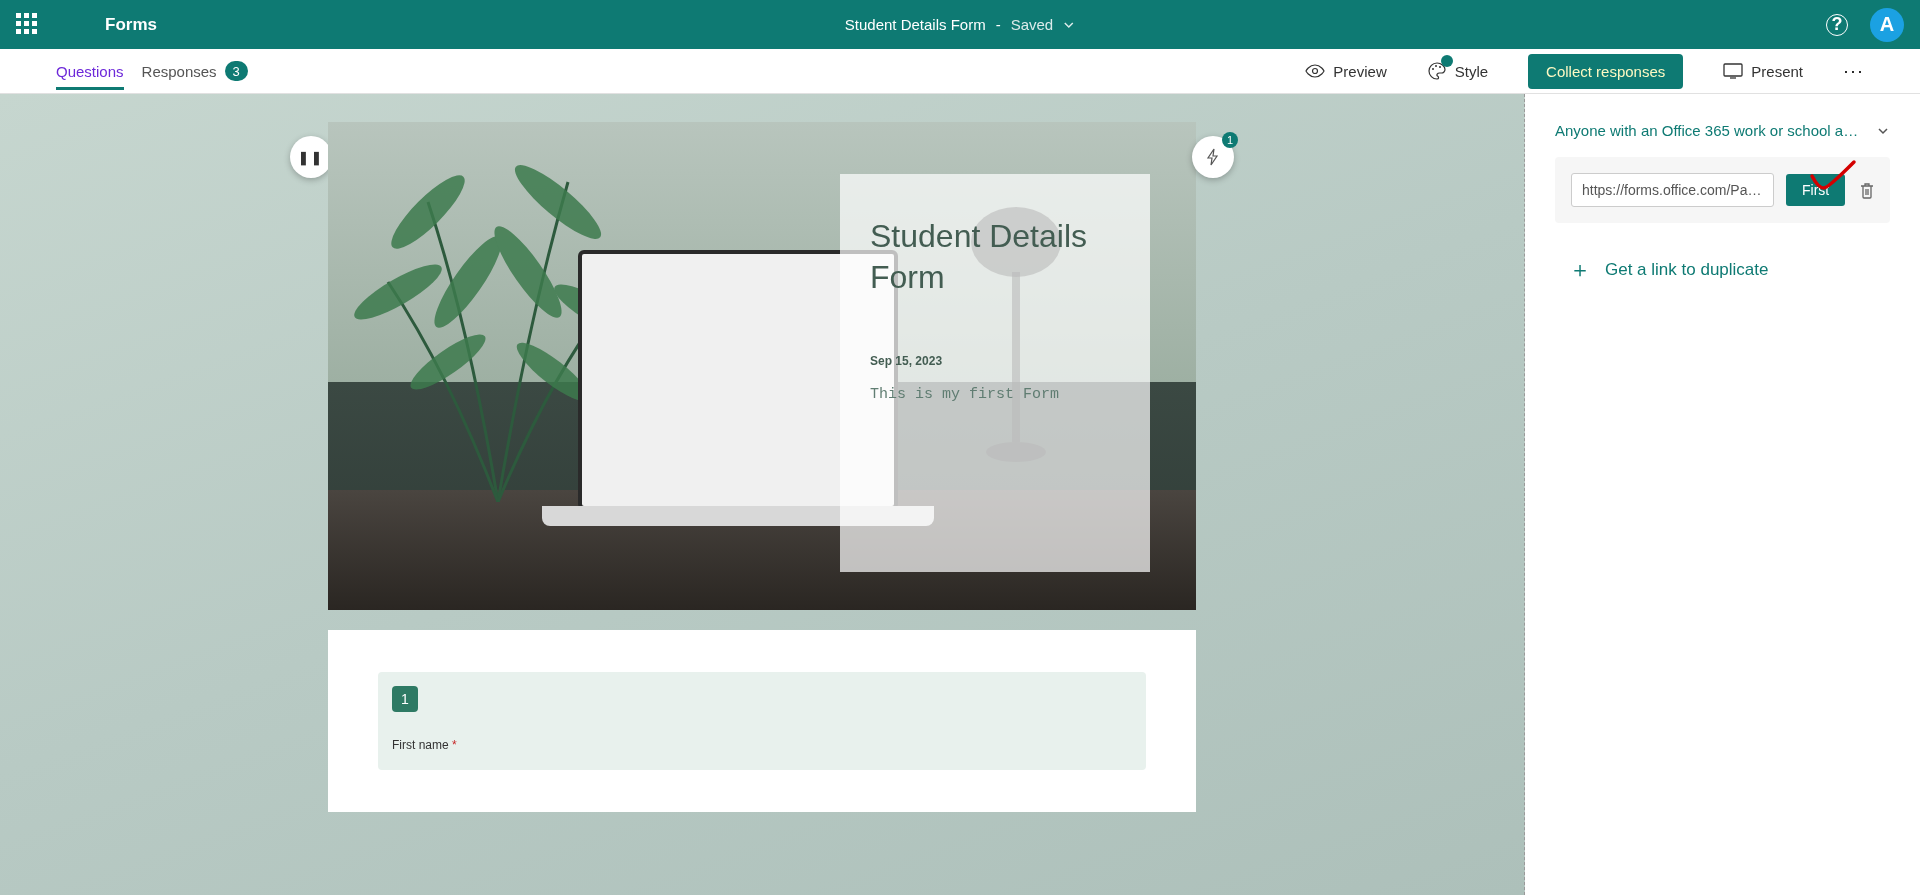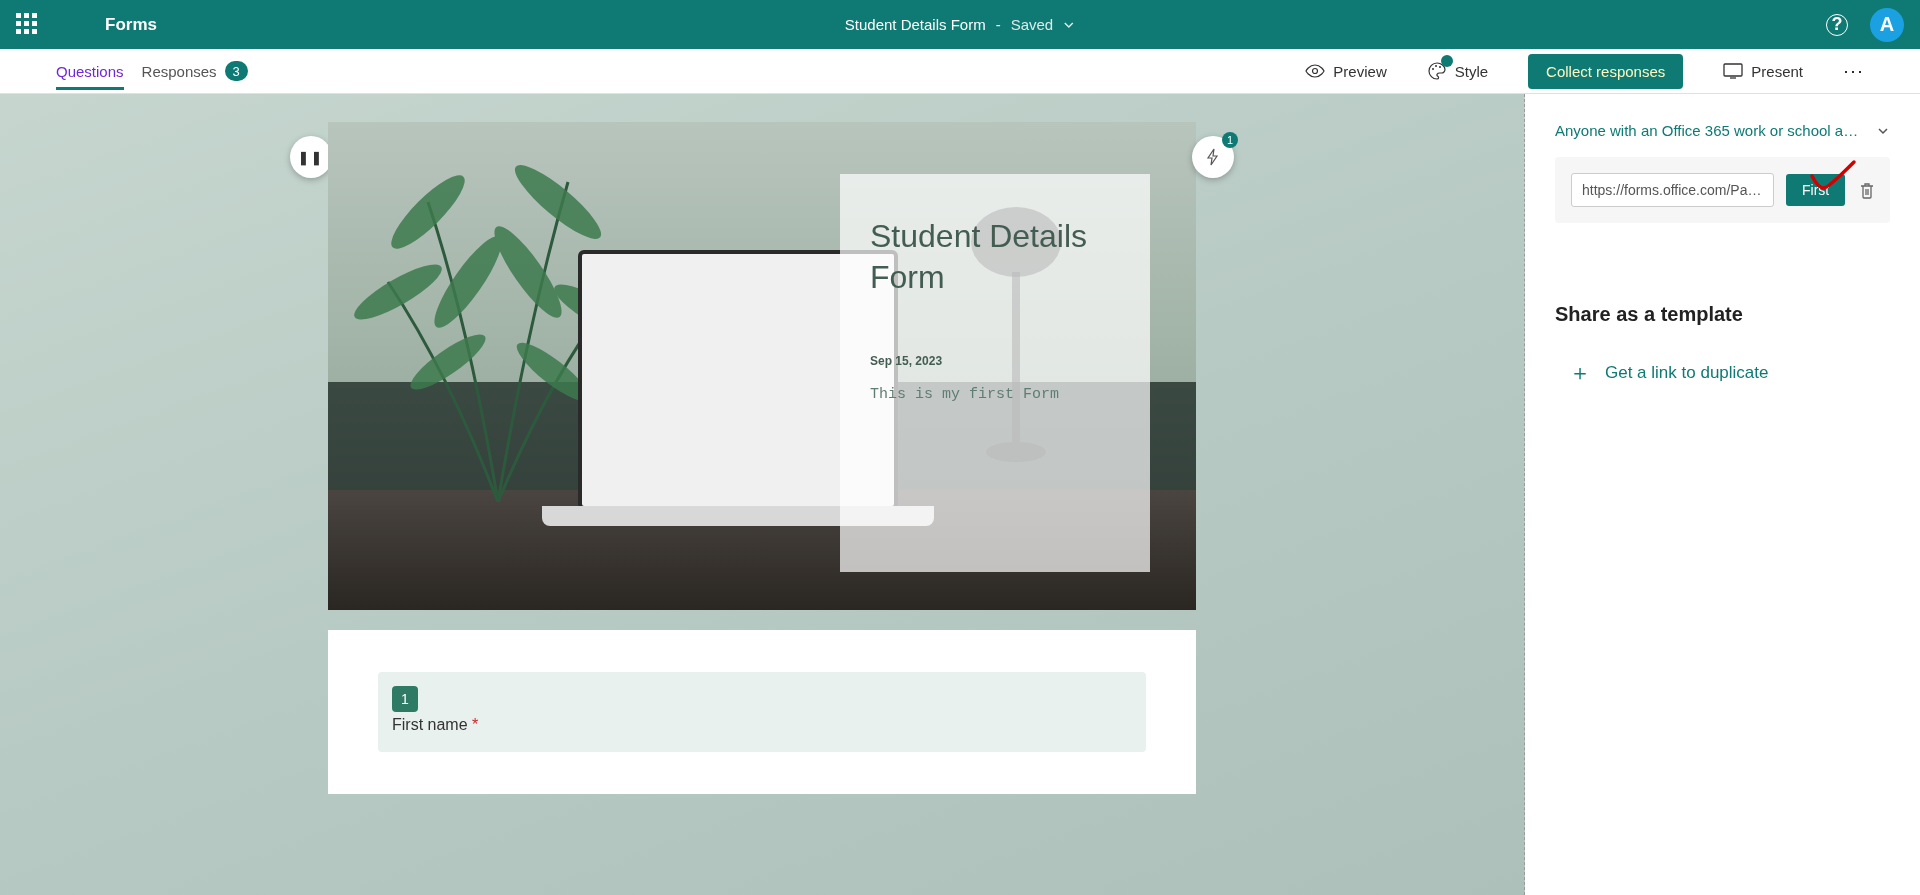--- a/index.html
+++ b/index.html
@@ -112,21 +112,21 @@
   background: #fff; margin-top: 20px; padding: 42px 50px; 
 }
 .q-block {
   background: #e8f1ed; border-radius: 4px; padding: 14px 14px 18px;
 }
 .q-num {
   display: inline-block; background: #2e7a64; color: #fff;
   width: 26px; height: 26px; border-radius: 4px;
   text-align: center; line-height: 26px; font-size: 14px; 
 }
-.q-label { margin-top: 4px; font-size: 16px; color: #333; }
+.q-label { margin-top: 26px; font-size: 12px; color: #333; }
 .req-star { color: #c62828; }
 
 
 .side-panel {
   width: 395px; padding: 28px 30px; background: #fff; overflow-y: auto;
   position: relative;
 }
 .sp-heading { font-size: 20px; font-weight: 600; color: #222; margin-bottom: 24px; }
 .sp-who {
   display: flex; justify-content: space-between; align-items: center;
@@ -337,20 +337,19 @@
     <div class="sp-link-row">
       <input class="sp-link-input" readonly="" value="https://forms.office.com/Pag..." style="">
       <button class="sp-copy">First</button>
       <span class="sp-trash ic">
         <svg width="20" height="20" viewBox="0 0 20 20">
             <path d="M4 6 h12 M8 6 V4 h4 v2 M6 6 v11 a1 1 0 0 0 1 1 h6 a1 1 0 0 0 1-1 V6 M9 9 v6 M11 9 v6" stroke="#666" stroke-width="1.3" fill="none"></path>
           </svg>
       </span>
     </div>
 
-    <div class="sp-template-heading">Share as a template</div>
 
     <div class="sp-duplicate">
       <span class="sp-plus">＋</span>
       <span>Get a link to duplicate</span>
     </div>
   </div>
 </div>
 
 </body></html>

